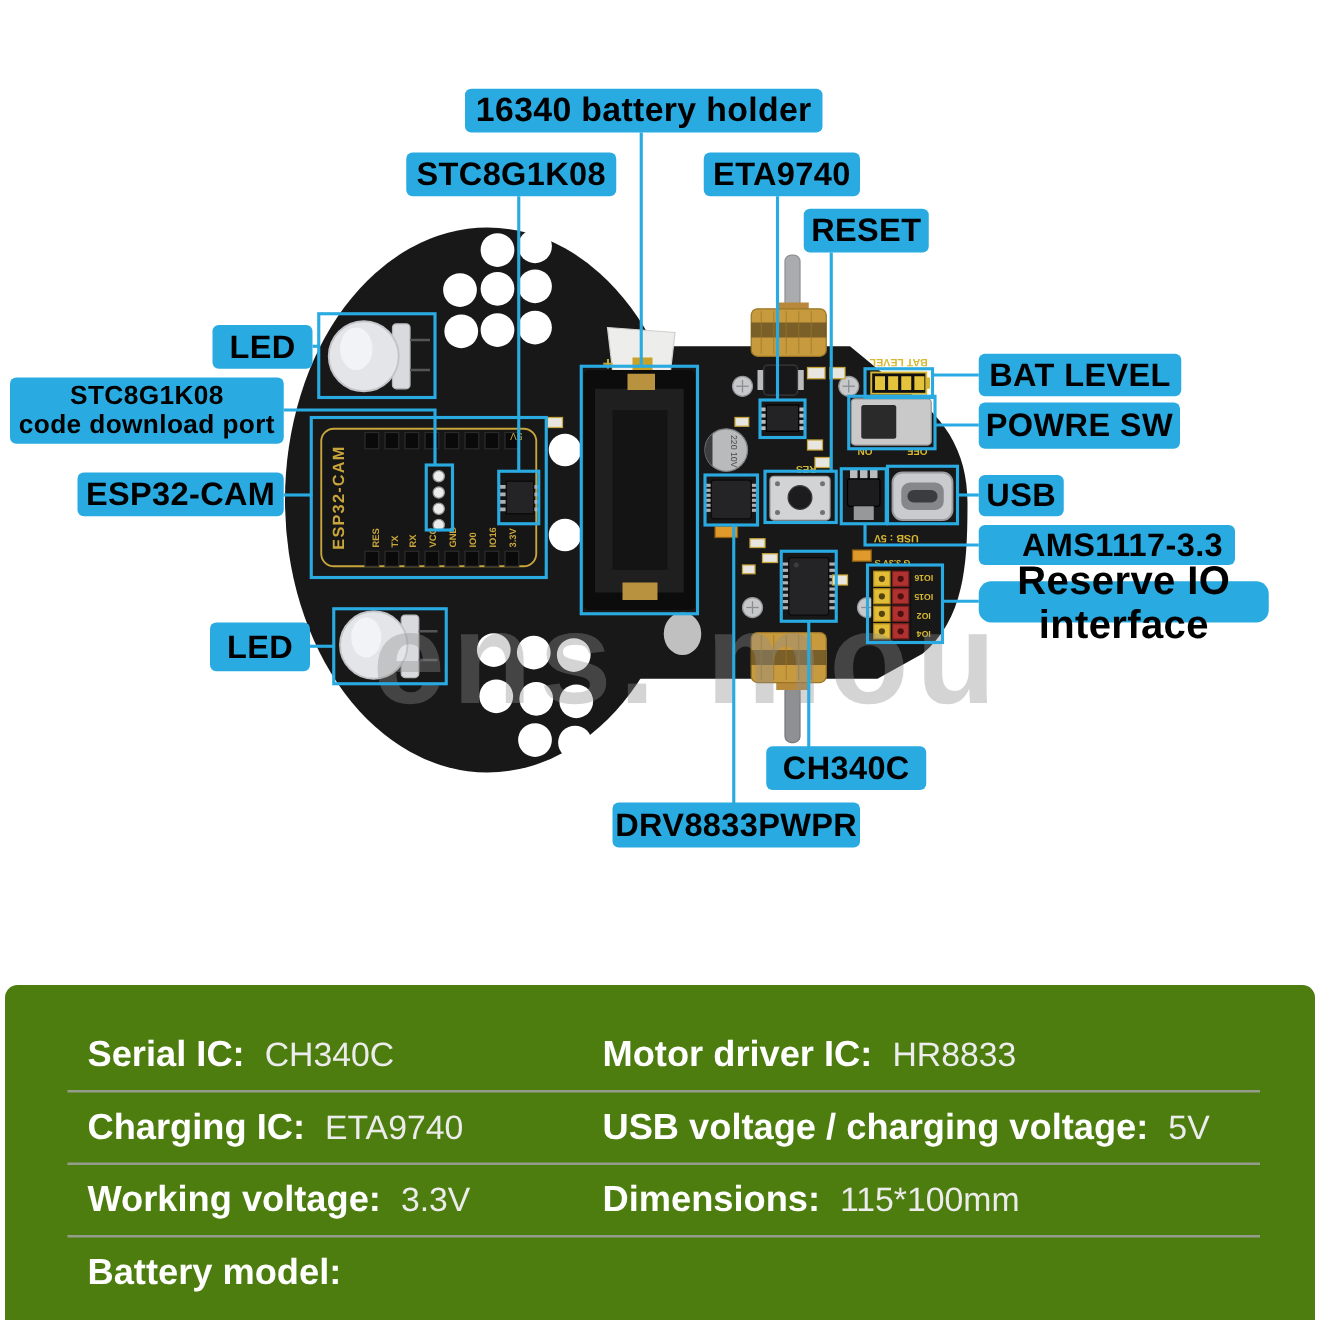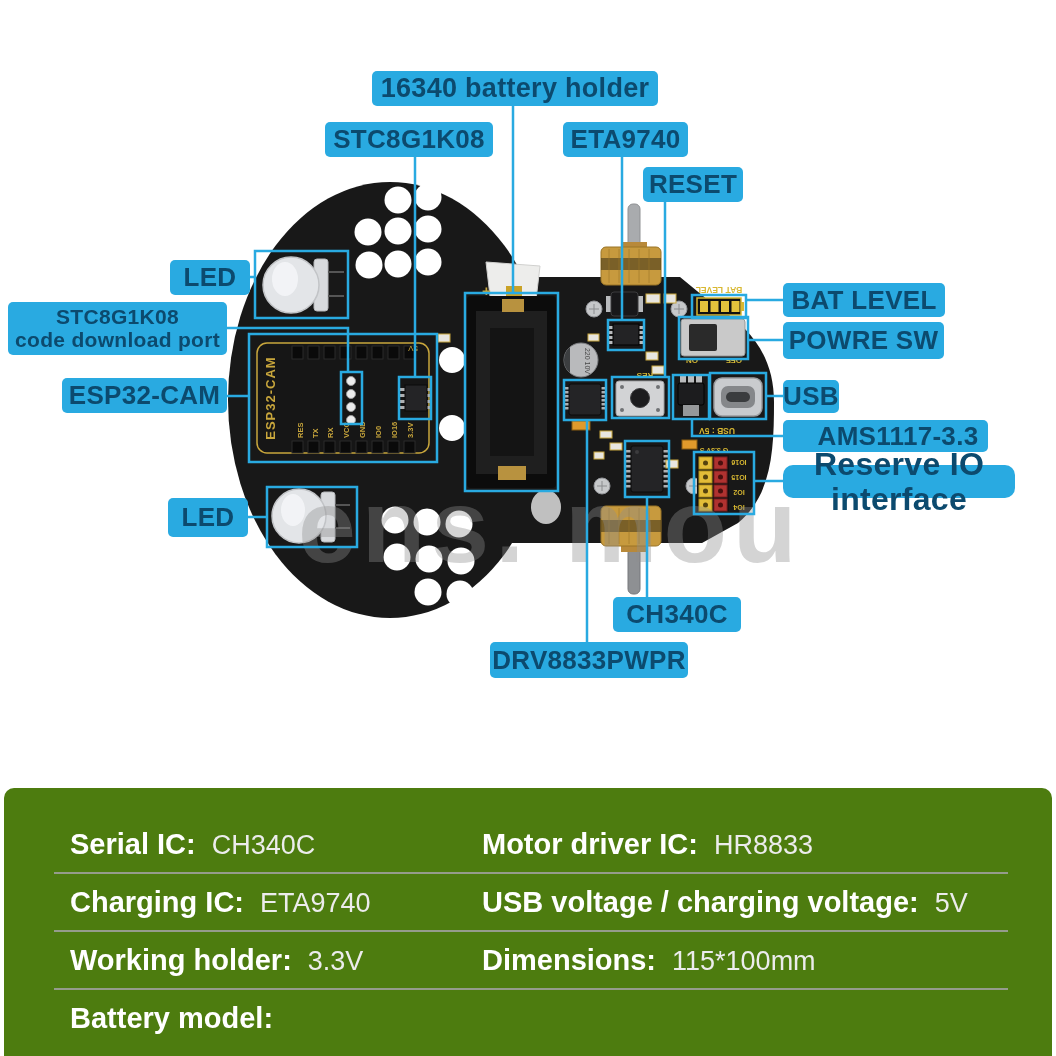--- a/index.html
+++ b/index.html
@@ -1,19 +1,19 @@
 <!DOCTYPE html>
 <html><head>
 <meta charset="utf-8">
 <style>
   html,body{margin:0;padding:0;background:#ffffff;}
   #stage{position:relative;width:1056px;height:1056px;background:#ffffff;overflow:hidden;
          font-family:"Liberation Sans",sans-serif;}
   #board-svg{position:absolute;left:0;top:0;z-index:1;}
-  .callout{position:absolute;background:#29aae1;color:#0c4a6e;font-weight:bold;
+  .callout{position:absolute;background:#29aae1;color:#000000;font-weight:bold;
            display:flex;align-items:center;justify-content:center;text-align:center;
            border-radius:5px;font-size:26px;line-height:1.08;z-index:5;letter-spacing:0.3px;}
   .callout .two-line{display:block;}
   
   .spec-panel{position:absolute;left:4px;top:788px;width:1048px;height:268px;
               background:#4d7c0f;border-radius:10px 10px 0 0;color:#ffffff;
               padding-top:28px;box-sizing:border-box;z-index:4;}
   .spec-row{display:flex;height:56px;align-items:center;}
   .spec-cell{display:flex;align-items:baseline;}
   .spec-cell.c1{width:478px;padding-left:66px;box-sizing:border-box;}
@@ -399,21 +399,21 @@
   <div class="callout" style="left:563px;top:122px;width:125px;height:35px;">ETA9740</div>
   <div class="callout" style="left:643px;top:167px;width:100px;height:35px;">RESET</div>
   <div class="callout" style="left:170px;top:260px;width:80px;height:35px;">LED</div>
   <div class="callout" style="left:8px;top:302px;width:219px;height:53px;font-size:21px;">
       <span class="two-line"><span>STC8G1K08</span><br>
       <span>code download port</span></span>
   </div>
   <div class="callout" style="left:62px;top:378px;width:165px;height:35px;">ESP32-CAM</div>
   <div class="callout" style="left:783px;top:283px;width:162px;height:34px;">BAT LEVEL</div>
   <div class="callout" style="left:783px;top:322px;width:161px;height:37px;">POWRE SW</div>
-  <div class="callout" style="left:783px;top:380px;width:56px;height:33px;">USB</div>
+  <div class="callout" style="left:783px;top:380px;width:68px;height:33px;">USB</div>
   <div class="callout" style="left:783px;top:420px;width:180px;height:32px;padding-left:25px;">AMS1117-3.3</div>
   <div class="callout" style="left:783px;top:465px;width:232px;height:33px;font-size:32px;border-radius:10px;">Reserve IO interface</div>
   <div class="callout" style="left:168px;top:498px;width:80px;height:39px;">LED</div>
   <div class="callout" style="left:613px;top:597px;width:128px;height:35px;">CH340C</div>
   <div class="callout" style="left:490px;top:642px;width:198px;height:36px;">DRV8833PWPR</div>
 
   <div class="spec-panel">
     <div class="spec-row">
       <div class="spec-cell c1">
         <span class="spec-label">Serial IC:</span>
@@ -431,21 +431,21 @@
         <span class="spec-value">ETA9740</span>
       </div>
       <div class="spec-cell c2">
         <span class="spec-label">USB voltage / charging voltage:</span>
         <span class="spec-value">5V</span>
       </div>
     </div>
     <div class="spec-divider"></div>
     <div class="spec-row">
       <div class="spec-cell c1">
-        <span class="spec-label">Working holder:</span>
+        <span class="spec-label">Working voltage:</span>
         <span class="spec-value">3.3V</span>
       </div>
       <div class="spec-cell c2">
         <span class="spec-label">Dimensions:</span>
         <span class="spec-value">115*100mm</span>
       </div>
     </div>
     <div class="spec-divider"></div>
     <div class="spec-row">
       <div class="spec-cell c1" style="width:auto;">

